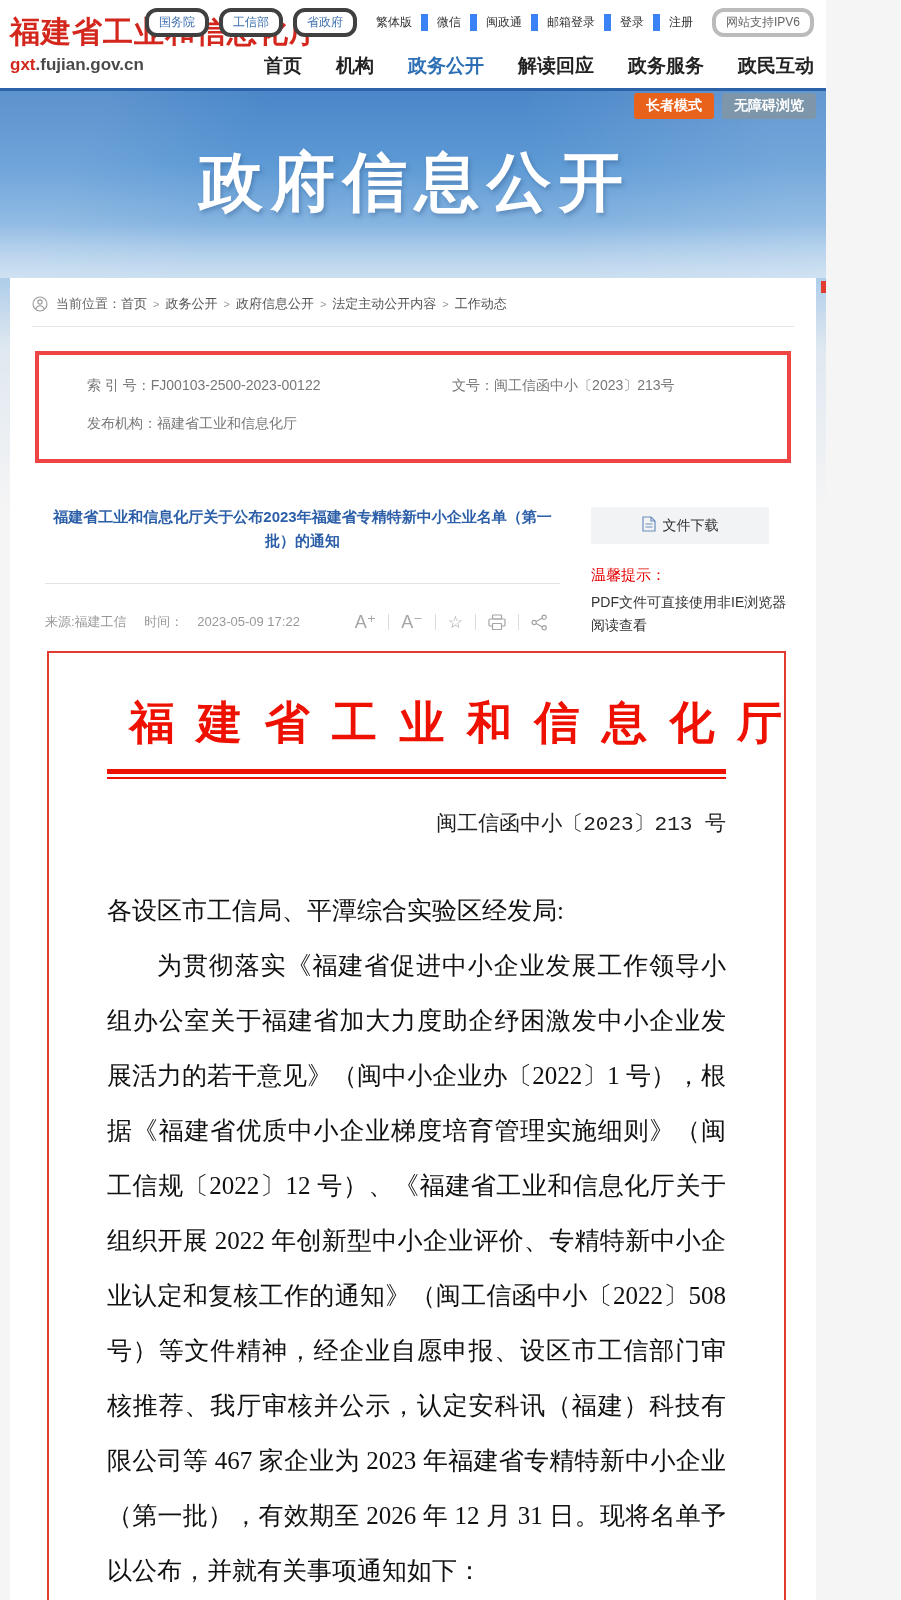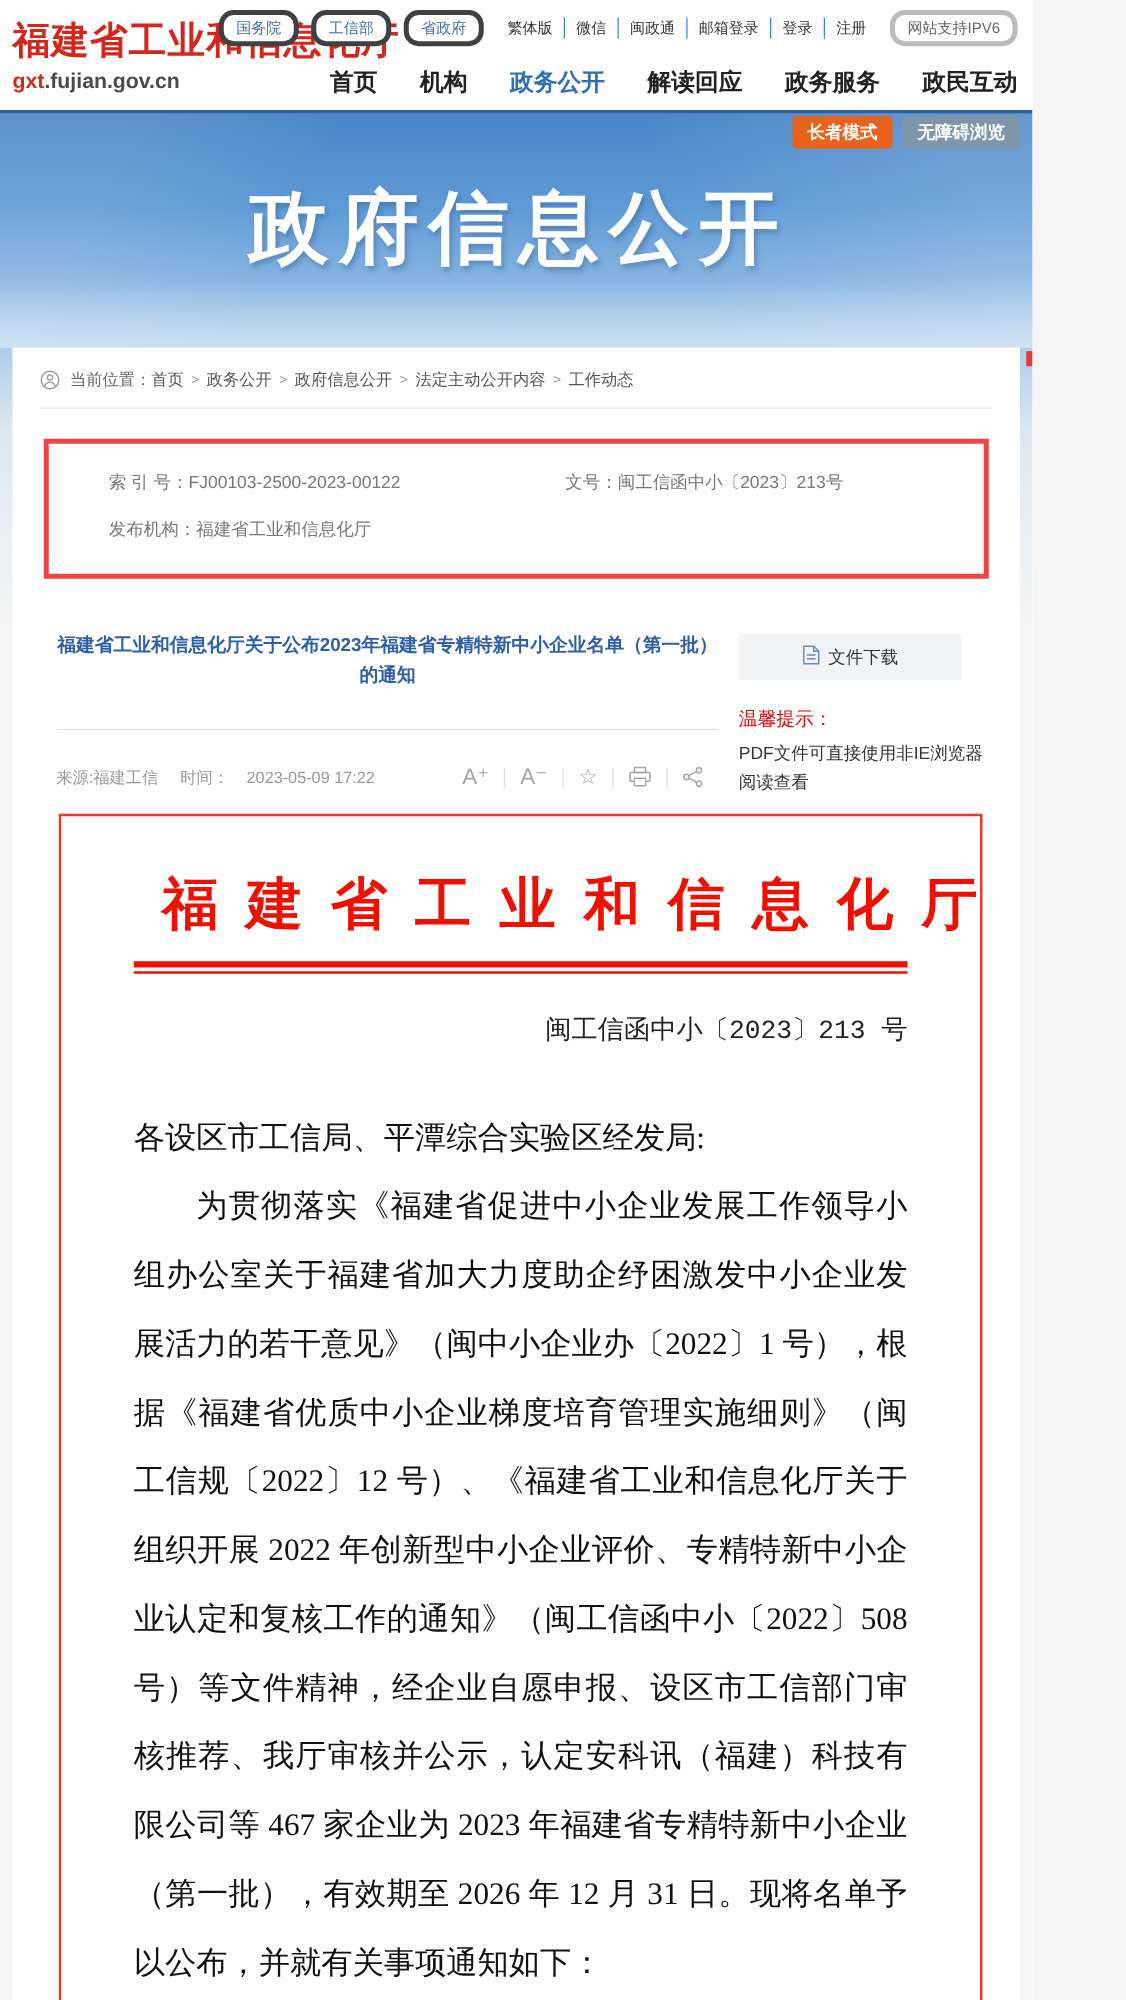--- a/index.html
+++ b/index.html
@@ -14,21 +14,21 @@
   .site-header { position:relative; height:88px; background:#fff; }
   .logo-block { position:absolute; left:10px; top:12px; }
   .logo-title { font-size:30px; font-weight:bold; color:#d3261c; letter-spacing:1px; }
   .logo-url { font-size:17px; font-weight:bold; color:#4a4a4a; margin-top:2px; }
   .logo-url .red { color:#d3261c; }
   .header-right { position:absolute; right:12px; top:8px; text-align:right; }
   .top-links { display:flex; align-items:center; justify-content:flex-end; gap:10px; font-size:12px; color:#444; }
   .pill-btn { border:4px solid #404040; color:#3b6faf; border-radius:12px; padding:2px 10px; font-size:12px; background:#fff; cursor:pointer; }
   .pill-btn.gray { border-color:#bbb; color:#666; }
   .util-links { display:flex; align-items:center; }
-  .util-links span { padding:0 9px; color:#333; border-right:1px solid #3b82f6; cursor:pointer; }
+  .util-links span { padding:0 9px; color:#333; border-right:7px solid #3b82f6; cursor:pointer; }
   .util-links span:last-child { border-right:none; }
   .main-nav { display:flex; justify-content:flex-end; gap:34px; margin-top:16px; font-size:19px; font-weight:bold; color:#222; }
   .main-nav .nav-item { cursor:pointer; }
   .main-nav .nav-item.active { color:#2d6fb5; }
 
   
   .banner { position:relative; height:190px; border-top:3px solid #2c63a8;
     background:linear-gradient(180deg,#4a86c8 0%,#5e9ad5 40%,#8ab7e2 75%,#b3d0ea 100%); overflow:hidden; }
   .banner::before { content:""; position:absolute; inset:0;
     background:linear-gradient(115deg, rgba(255,255,255,.10) 12%, rgba(255,255,255,0) 30%),
@@ -63,21 +63,21 @@
   .article-title { margin:42px auto 0 auto; max-width:590px; text-align:center;
     font-size:15px; font-weight:bold; color:#2c5fa8; line-height:1.6; }
   .title-divider { margin-top:30px; border-top:1px solid #e3e3e3; }
   .source-row { display:flex; justify-content:space-between; align-items:center; margin-top:27px; color:#999; font-size:13px;gap:28px; }
   .source-left span { margin-right:14px; }
   .toolbar { display:flex; align-items:center; color:#a5a5a5; }
   .tool { padding:0 12px; font-size:17px; cursor:pointer; display:flex; align-items:center; }
   .tool.font-tool { font-size:18px; }
   .tb-sep { width:1px; height:16px; background:#ddd; }
 
-  .sidebar { width:200px; margin-left:16px; padding-top:44px; }
+  .sidebar { width:200px; margin-left:31px; padding-top:44px; }
   .download-btn { width:178px; height:37px; background:#f1f3f5; border-radius:2px; display:flex;
     align-items:center; justify-content:center; gap:7px; font-size:14px; color:#333; cursor:pointer; }
   .tip-title { margin-top:22px; color:#e60000; font-size:15px; }
   .tip-text { margin-top:6px; font-size:14px; color:#333; line-height:1.65; width:198px; }
 
   
   .doc-card { margin:14px 30px 0 37px; border:2px solid #e23b30; background:#fff; padding:40px 58px 60px 58px;
     font-family:"Liberation Serif","DejaVu Serif",serif; color:#111; }
   .doc-letterhead { text-align:center; font-size:45px; font-weight:bold; color:#ee1000;
     letter-spacing:0.5em; padding-left:0.5em; white-space:nowrap; }

